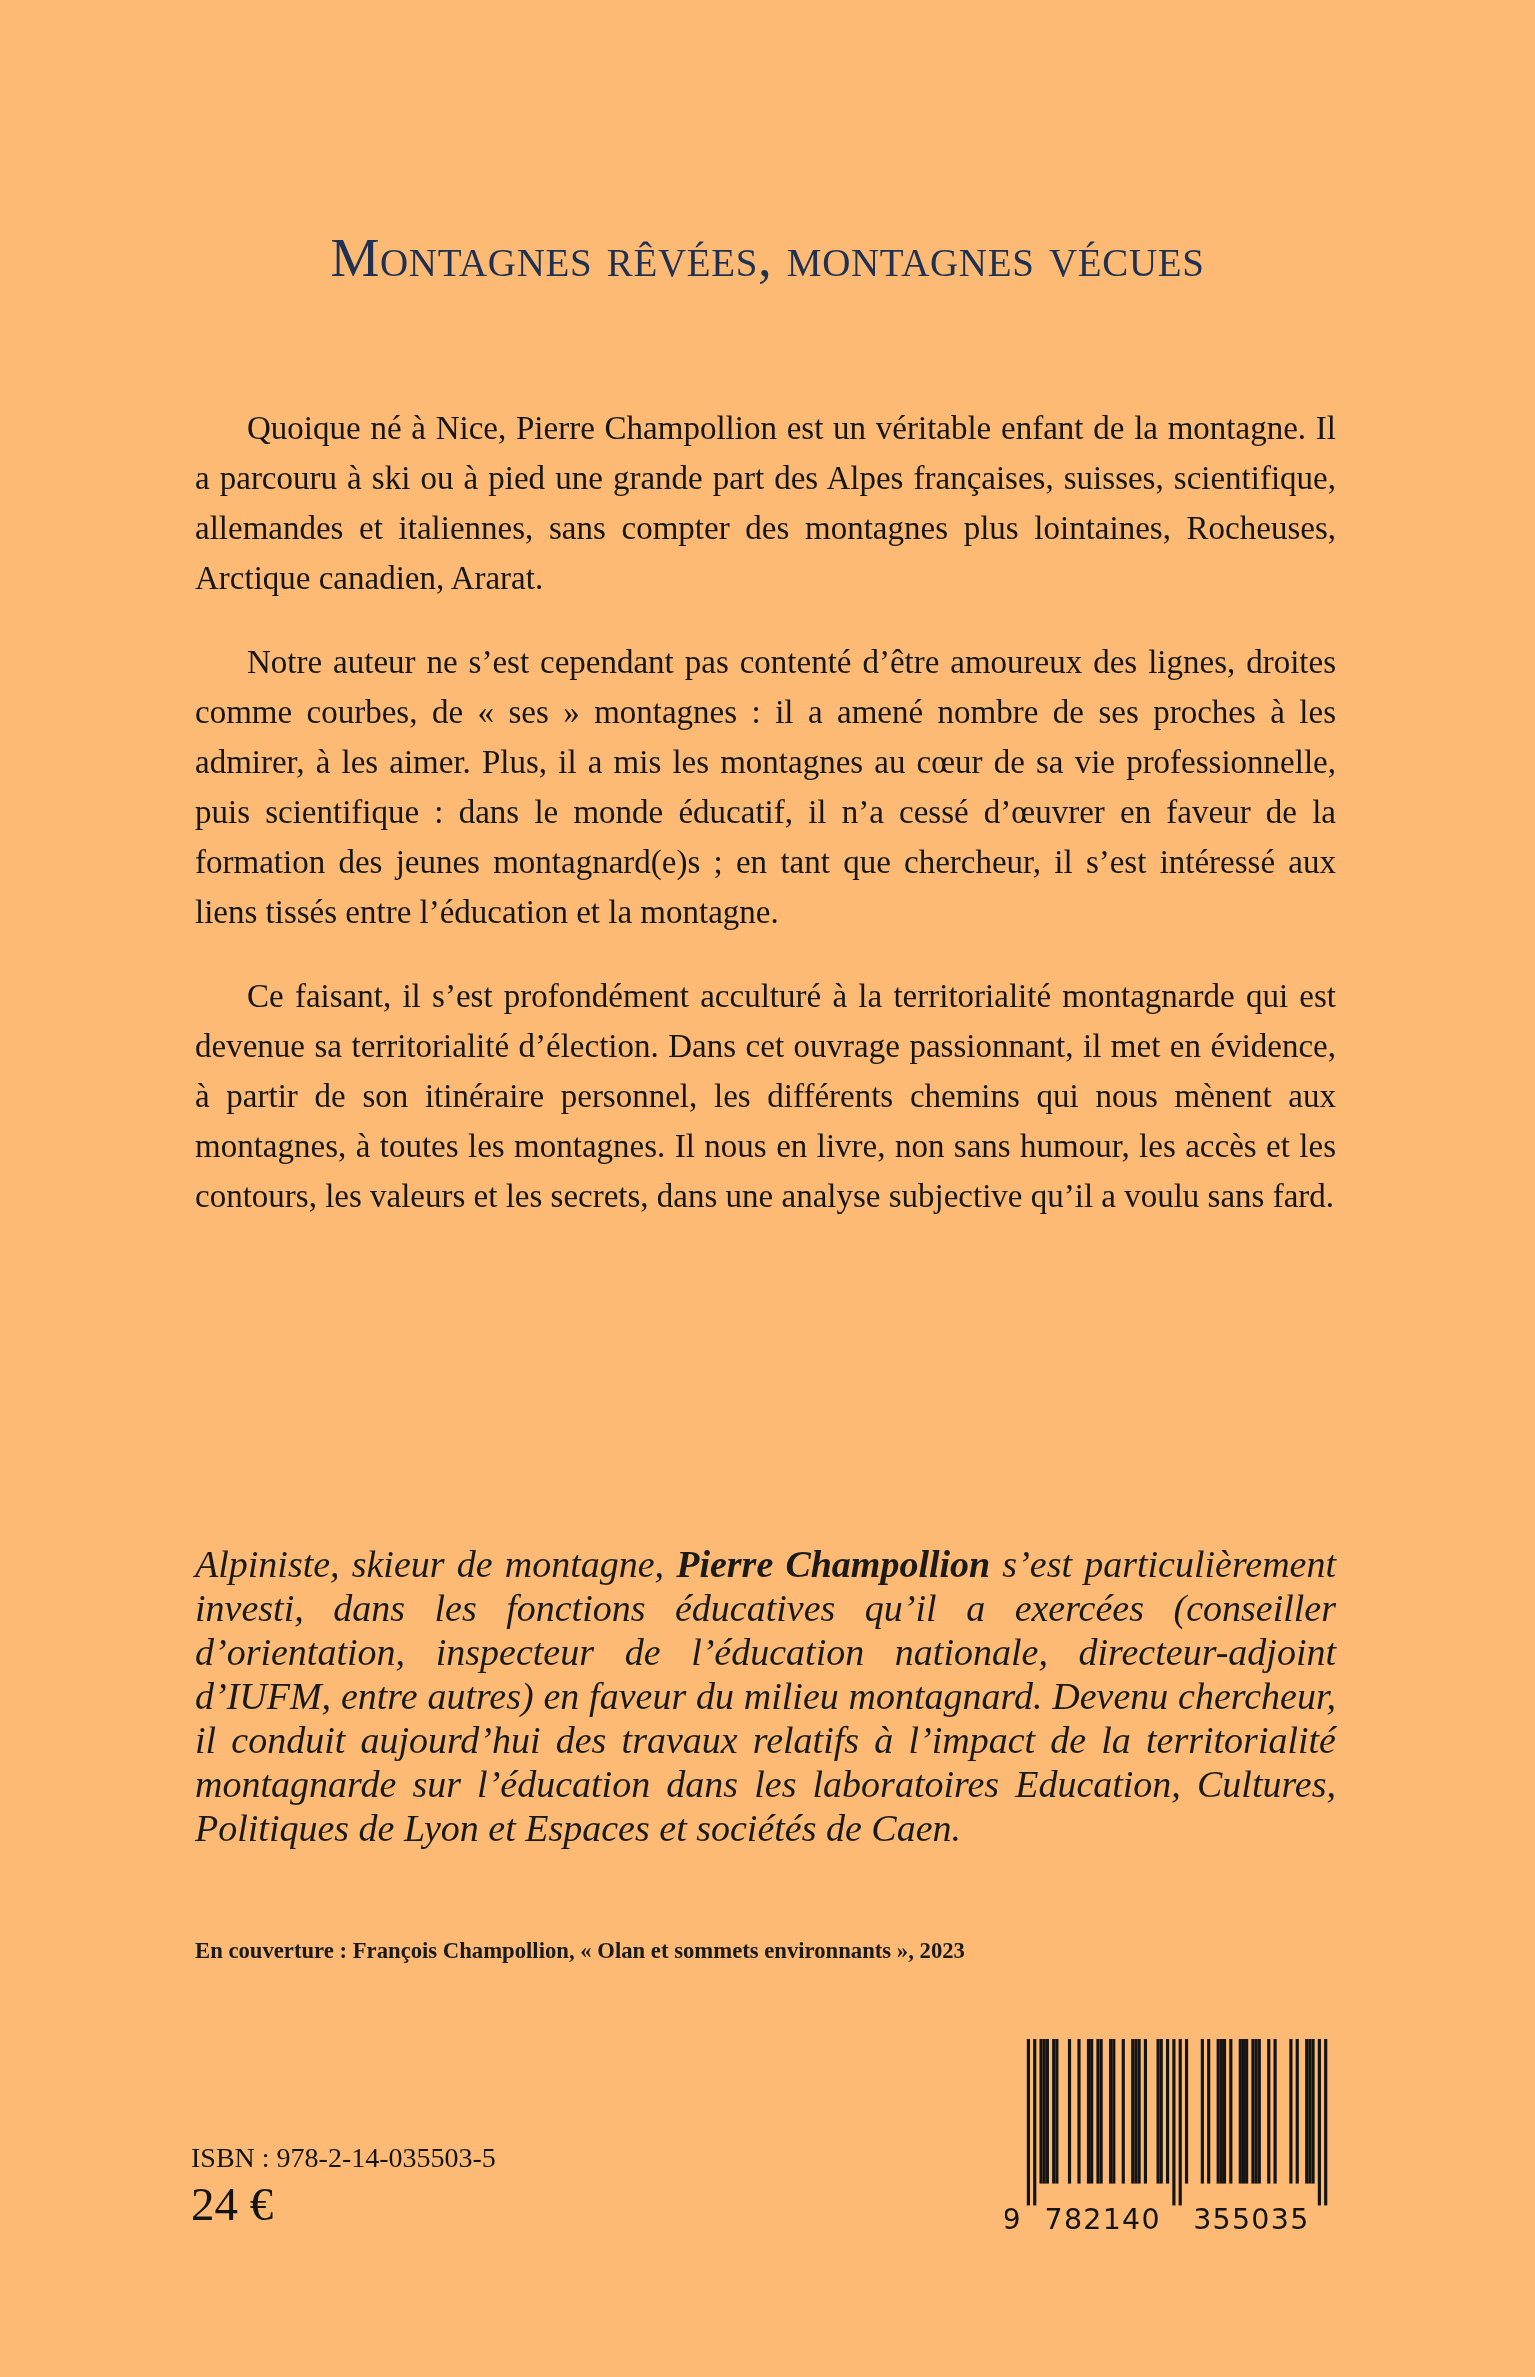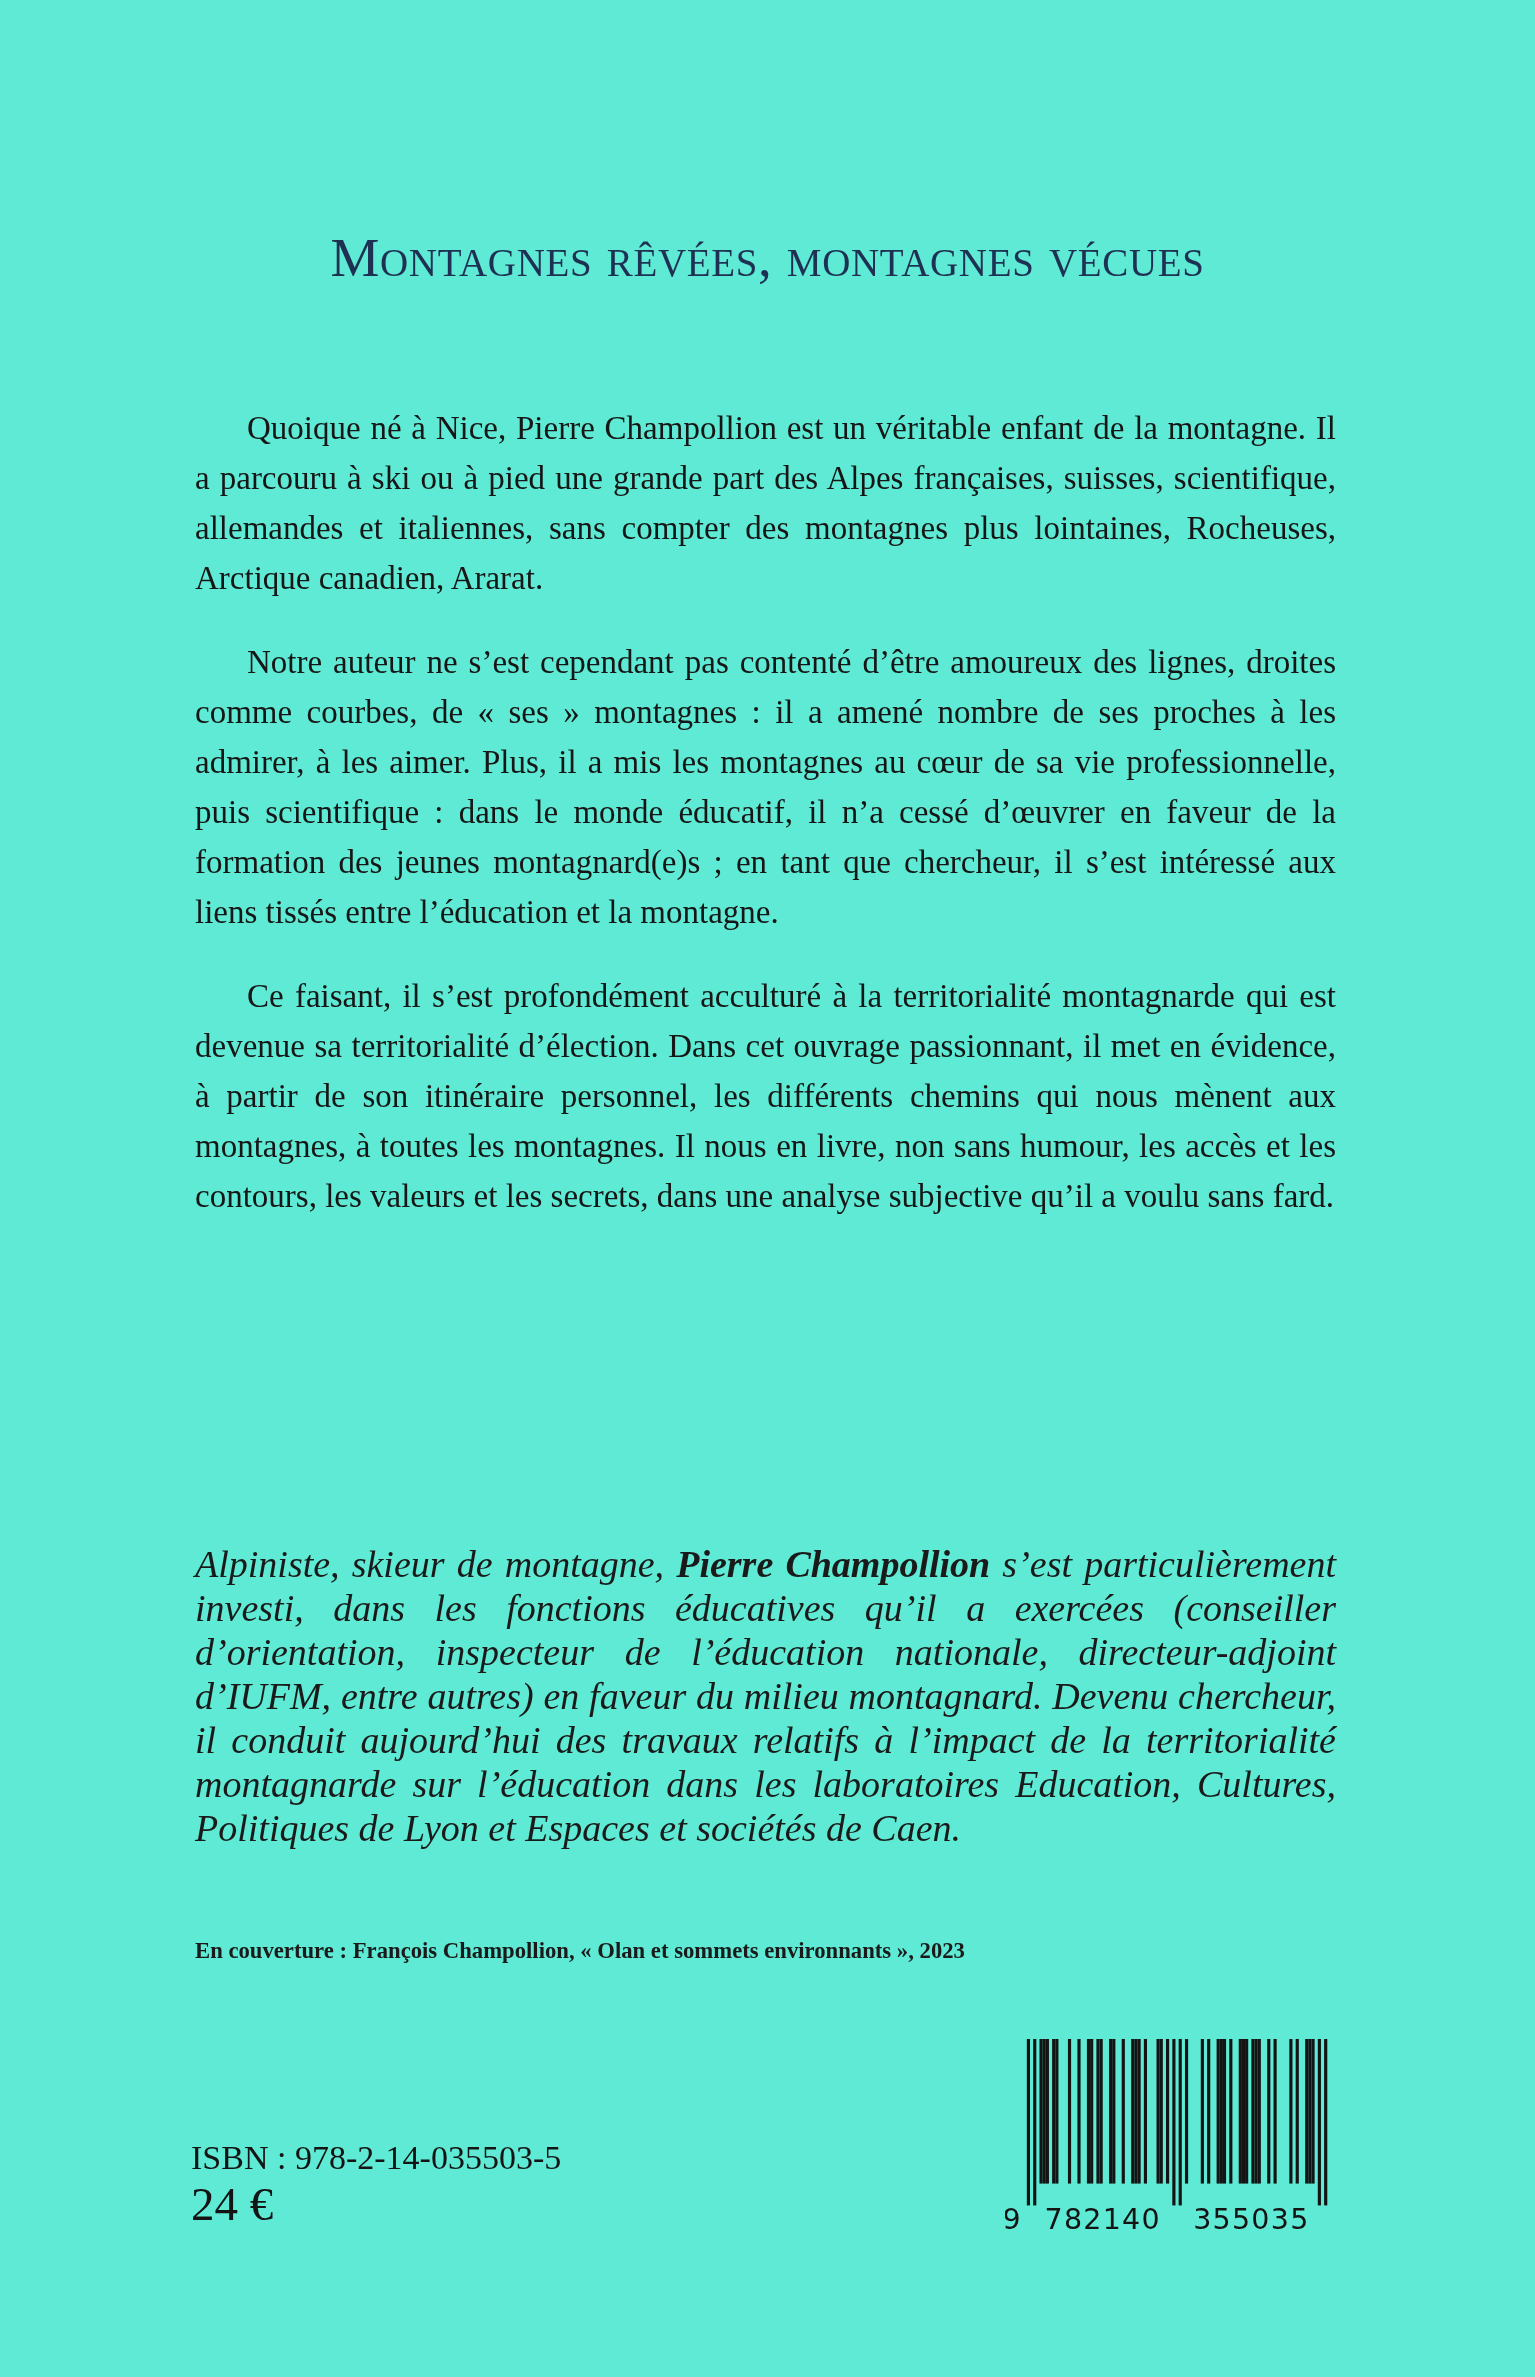--- a/index.html
+++ b/index.html
@@ -5,21 +5,21 @@
 <style>
   html, body {
     margin: 0;
     padding: 0;
     background: #ffffff;
   }
   .page {
     position: relative;
     width: 1535px;
     height: 2377px;
-    background: #5eead4;
+    background: #fdba74;
     overflow: hidden;
     font-family: "Liberation Serif", "DejaVu Serif", serif;
     -webkit-font-smoothing: antialiased;
   }
 
   
   .title {
     position: absolute;
     left: 0;
     right: 0;
@@ -92,21 +92,21 @@
 
   
   .isbn-block {
     position: absolute;
     left: 191px;
     top: 2138px;
   }
   .isbn-line {
     margin: 0;
     color: #141414;
-    font-size: 34px;
+    font-size: 28px;
     line-height: 39px;
     font-family: "Liberation Serif", "DejaVu Serif", serif;
   }
   .price-line {
     margin: 5px 0 0 0;
     color: #141414;
     font-size: 47px;
     line-height: 44px;
     font-family: "Liberation Serif", "DejaVu Serif", serif;
   }

